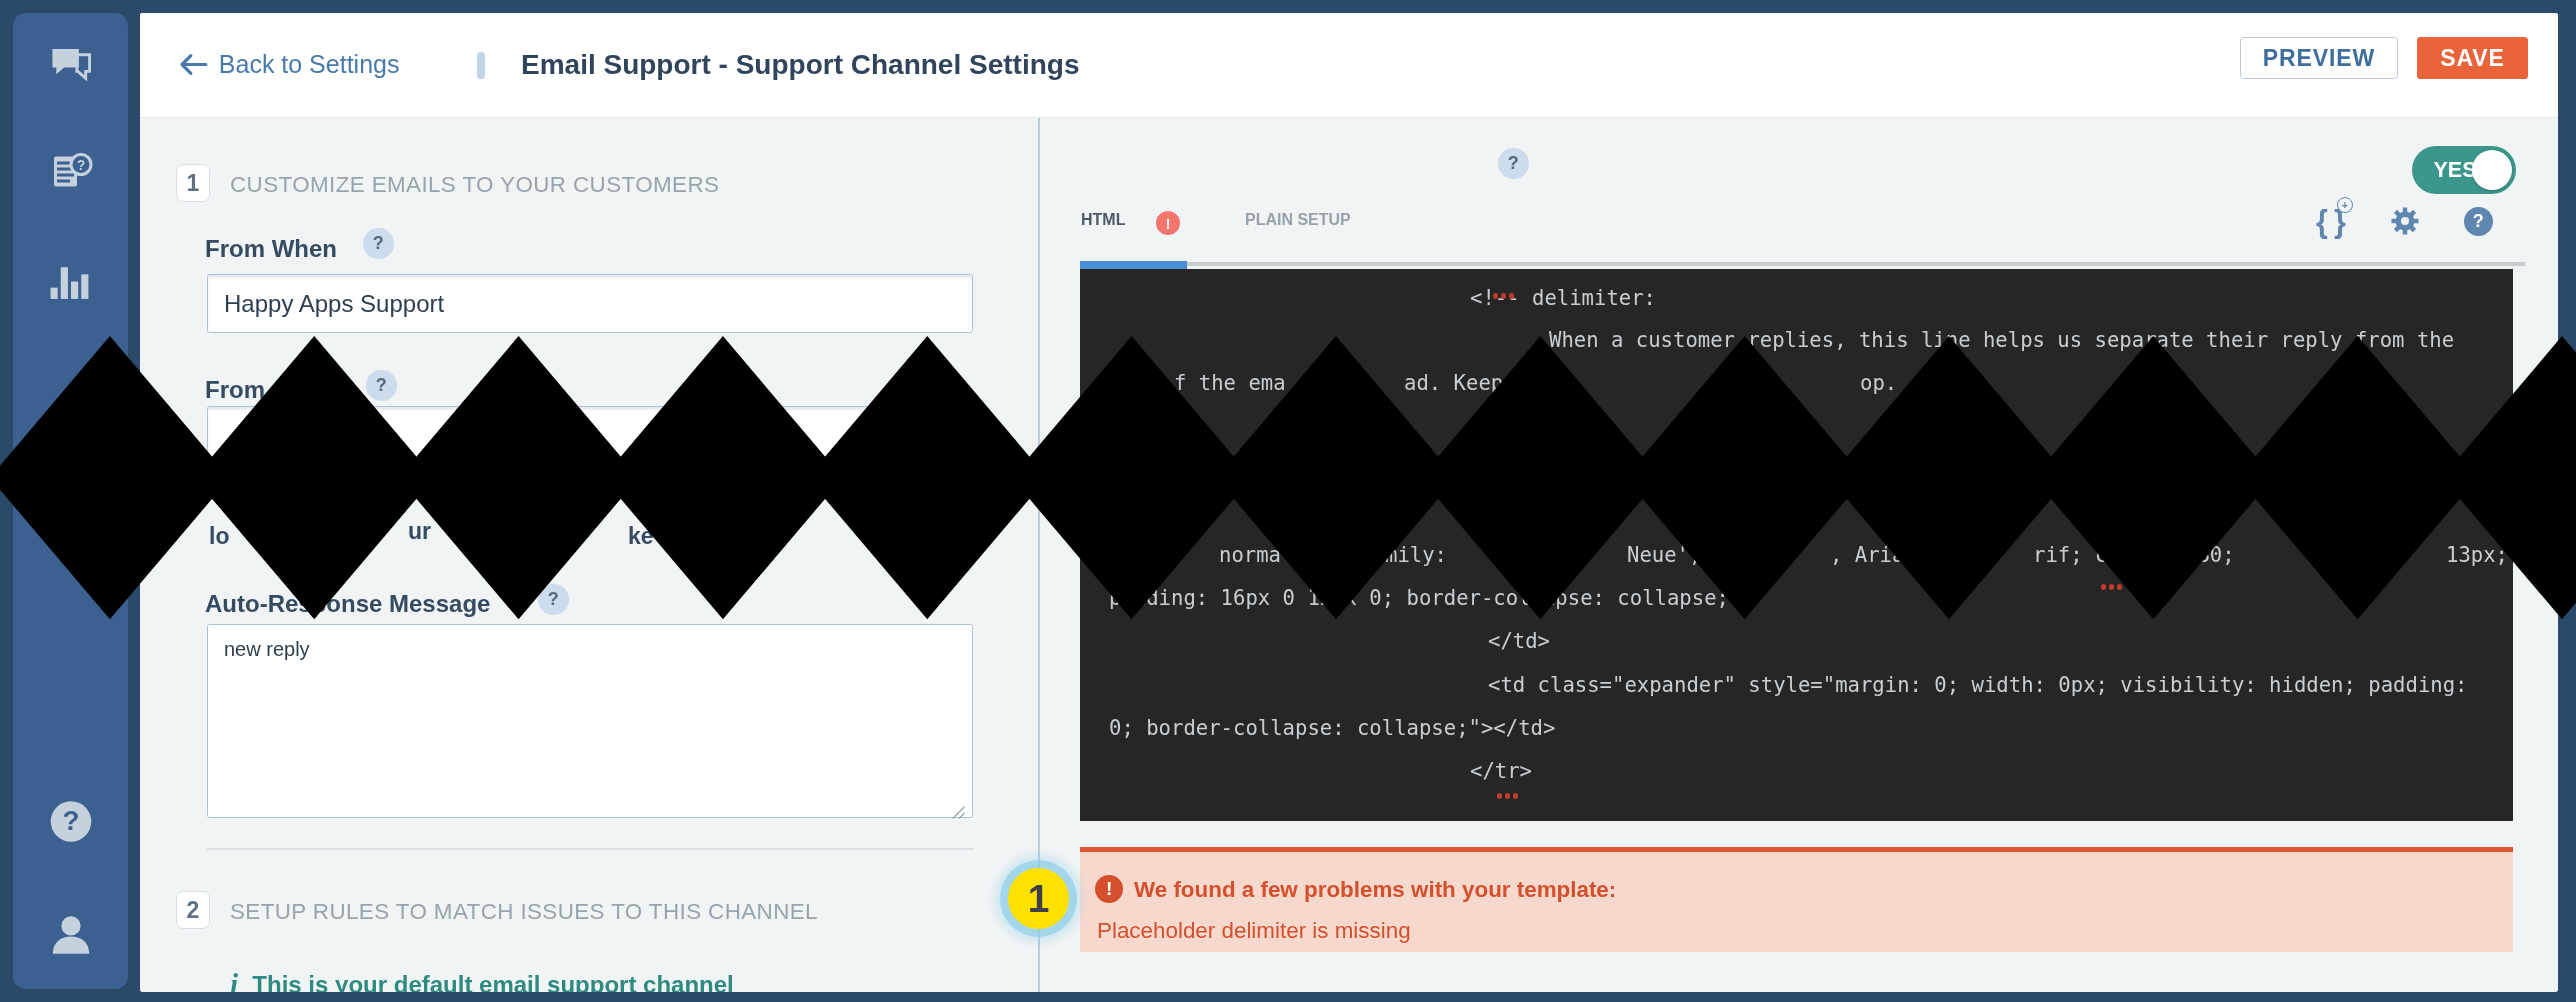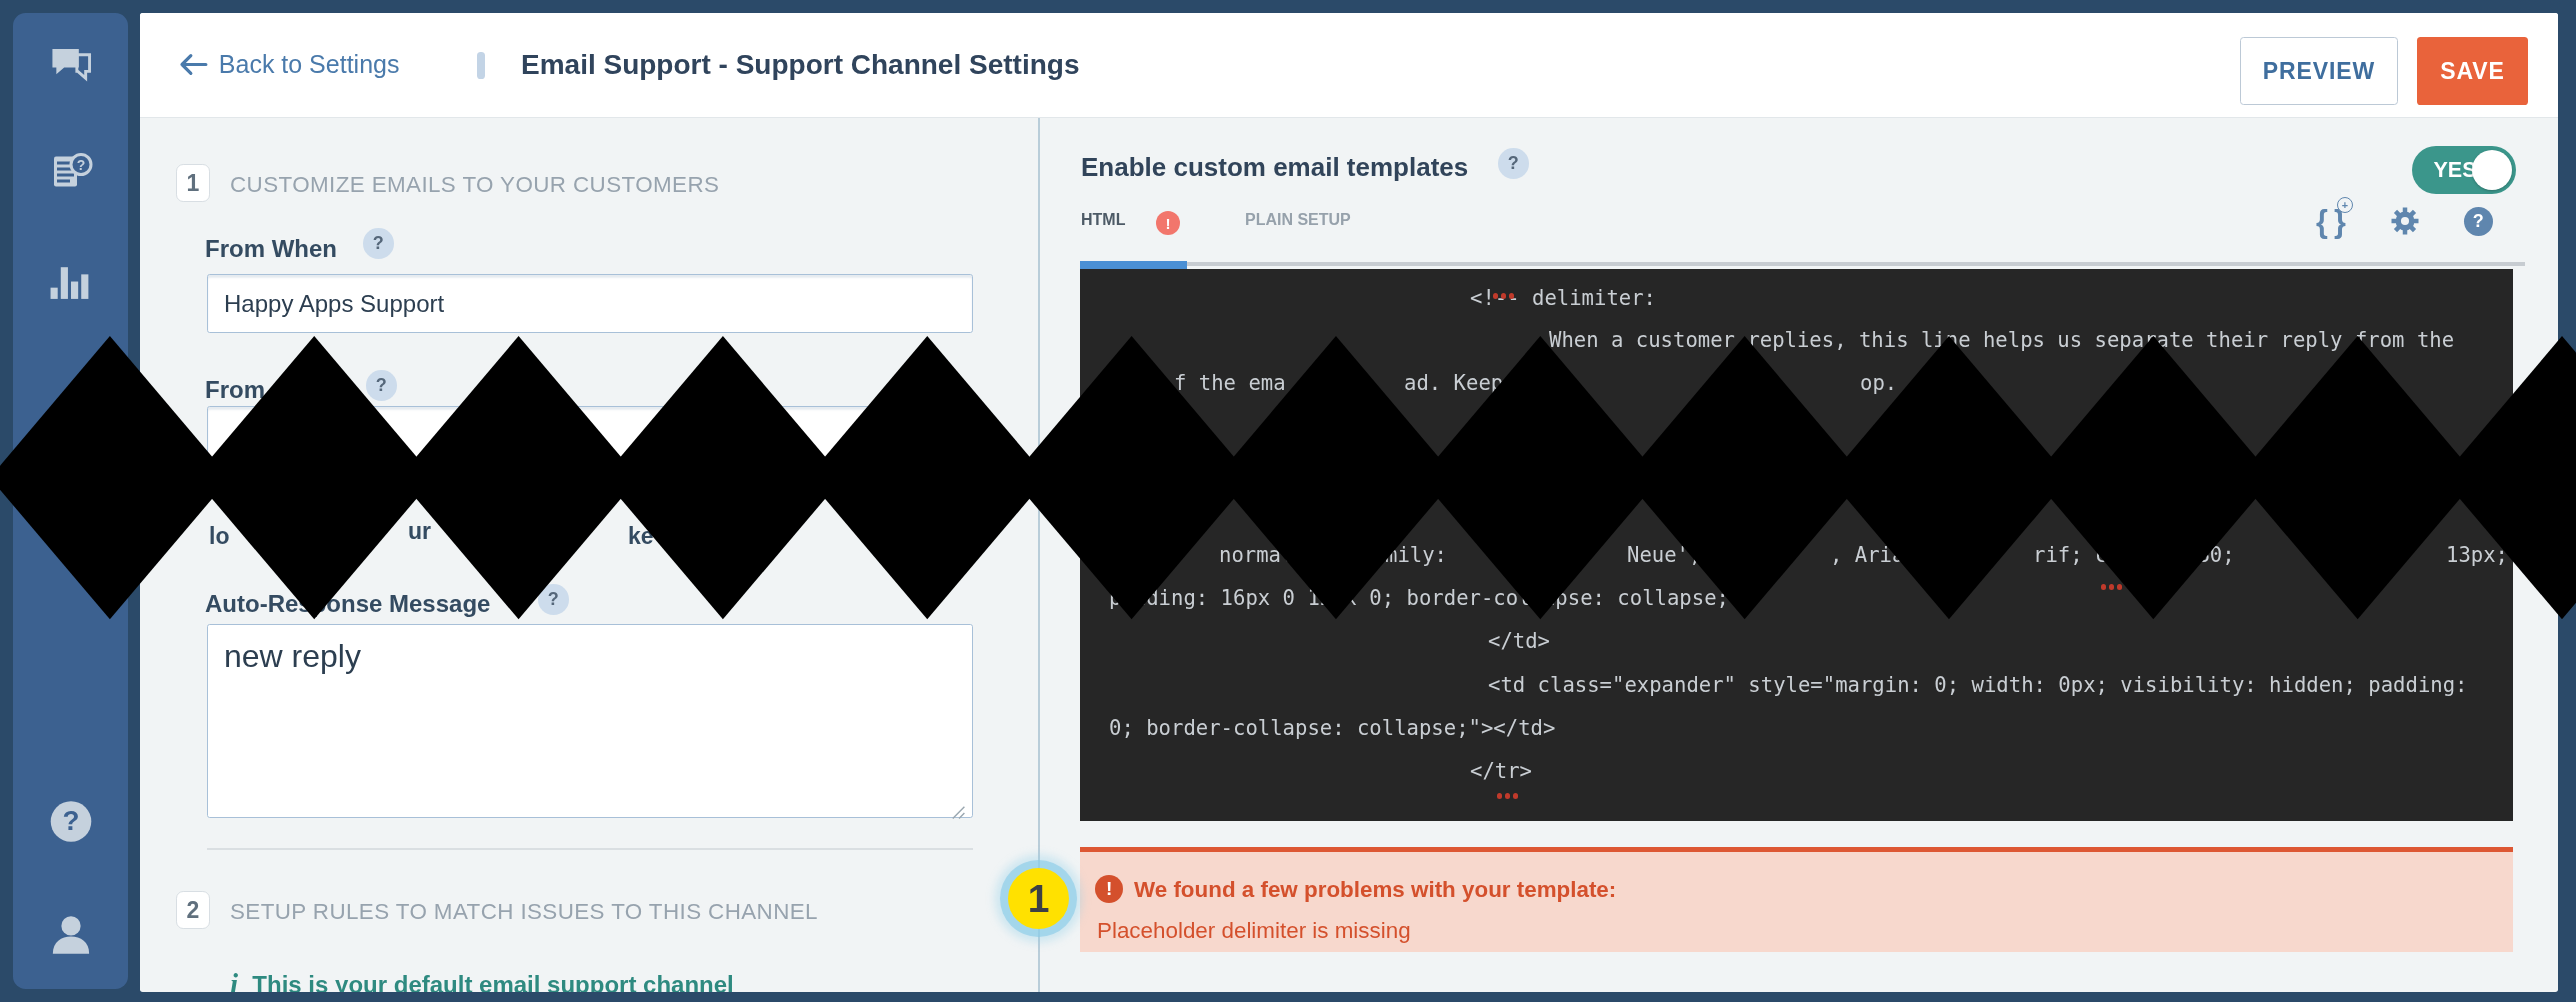--- a/index.html
+++ b/index.html
@@ -15,40 +15,40 @@
   
   .card{position:absolute;left:140px;top:13.4px;width:2418px;height:979px;
     background:#f1f4f5;border-radius:2.7px;overflow:hidden;}
   .topbar{position:absolute;left:0;top:0;width:100%;height:105px;background:#ffffff;
     border-bottom:1.8px solid #e2e7ea;box-sizing:border-box;}
   .back-link{position:absolute;left:39px;top:0;height:103px;display:flex;align-items:center;gap:10.8px;cursor:pointer;}
   .back-link span{color:#4a7aab;font-weight:normal;font-size:25px;}
   .crumb-sep{position:absolute;left:337px;top:39px;width:8px;height:27px;border-radius:3.6px;background:#c3d4e6;}
   .page-title{position:absolute;left:381px;top:0;height:103px;display:flex;align-items:center;
     color:#30445c;font-weight:bold;font-size:28px;}
-  .btn{position:absolute;top:24px;height:68px;border-radius:3.6px;display:flex;align-items:center;justify-content:center;
+  .btn{position:absolute;top:24px;height:42px;border-radius:3.6px;display:flex;align-items:center;justify-content:center;
     font-weight:bold;font-size:23px;letter-spacing:0.9px;box-sizing:border-box;cursor:pointer;}
   .btn-preview{left:2100px;width:158px;background:#ffffff;border:1.8px solid #bcc9d6;color:#3f6e9e;}
   .btn-save{left:2277px;width:111px;background:#e9633b;color:#ffffff;}
   
   .left-panel{position:absolute;left:0;top:105px;width:898px;height:874px;}
   .panel-divider{position:absolute;left:898px;top:105px;width:1.8px;height:874px;background:#b9cdd9;}
   .right-panel{position:absolute;left:899px;top:105px;width:1519px;height:874px;}
   .num-badge{position:absolute;width:34px;height:38px;background:#ffffff;border:1.8px solid #d8dee3;border-radius:7.2px;
     box-sizing:border-box;display:flex;align-items:center;justify-content:center;
     color:#60707e;font-weight:bold;font-size:23px;}
   .section-title{position:absolute;color:#97a3ae;font-weight:normal;font-size:22.4px;letter-spacing:0.4px;}
   .field-label{position:absolute;color:#344b61;font-weight:bold;font-size:24px;}
   .help-badge{position:absolute;width:30.5px;height:30.5px;border-radius:50%;background:#cddcec;
     display:flex;align-items:center;justify-content:center;color:#55677a;font-weight:bold;font-size:18px;cursor:pointer;}
   .text-input{position:absolute;width:766px;height:59px;background:#ffffff;border:1.8px solid #a8c0d8;border-radius:2.7px;
     box-sizing:border-box;padding:0 16px;font-family:"Liberation Sans",sans-serif;font-size:24px;color:#2c3e50;
     box-shadow:inset 0 2.7px 1.8px rgba(150,170,190,.25);}
   .textarea{position:absolute;width:766px;height:194px;background:#ffffff;border:1.8px solid #a8c0d8;border-radius:2.7px;
-    box-sizing:border-box;padding:12.6px 16px;font-family:"Liberation Sans",sans-serif;font-size:32px;color:#2c3e50;
+    box-sizing:border-box;padding:12.6px 16px;font-family:"Liberation Sans",sans-serif;font-size:20px;color:#2c3e50;
     resize:none;outline:none;}
   .resize-glyph{position:absolute;left:811px;top:687px;}
   .frag{position:absolute;color:#344b61;font-weight:bold;font-size:23px;}
   .hr{position:absolute;left:67px;top:730px;width:766px;height:1.8px;background:#dadfe2;}
   .info-row{position:absolute;left:90px;top:850px;display:flex;align-items:center;gap:14.3px;}
   .info-i{font-family:"Liberation Serif",serif;font-style:italic;font-weight:bold;font-size:29px;color:#2e8a80;}
   .info-text{color:#2e8a80;font-weight:bold;font-size:24px;}
   
   .enable-label{position:absolute;left:42px;top:34px;color:#31445a;font-weight:bold;font-size:26px;}
   .toggle{position:absolute;left:1373px;top:28px;width:104px;height:48px;border-radius:24px;background:#3b968b;cursor:pointer;}
@@ -174,21 +174,20 @@
 
     <div class="info-row">
       <span class="info-i">i</span>
       <span class="info-text">This is your default email support channel</span>
     </div>
   </section>
 
   <div class="panel-divider"></div>
 
   <section class="right-panel">
-    <div class="enable-label">Enable custom email templates</div>
     <div class="help-badge" style="left:459px;top:30px">?</div>
 
     <div class="toggle">
       <span class="toggle-text">YES</span>
       <span class="toggle-knob"></span>
     </div>
 
     <div class="tab tab-html">HTML</div>
     <div class="tab-err-badge">!</div>
     <div class="tab tab-plain">PLAIN SETUP</div>

